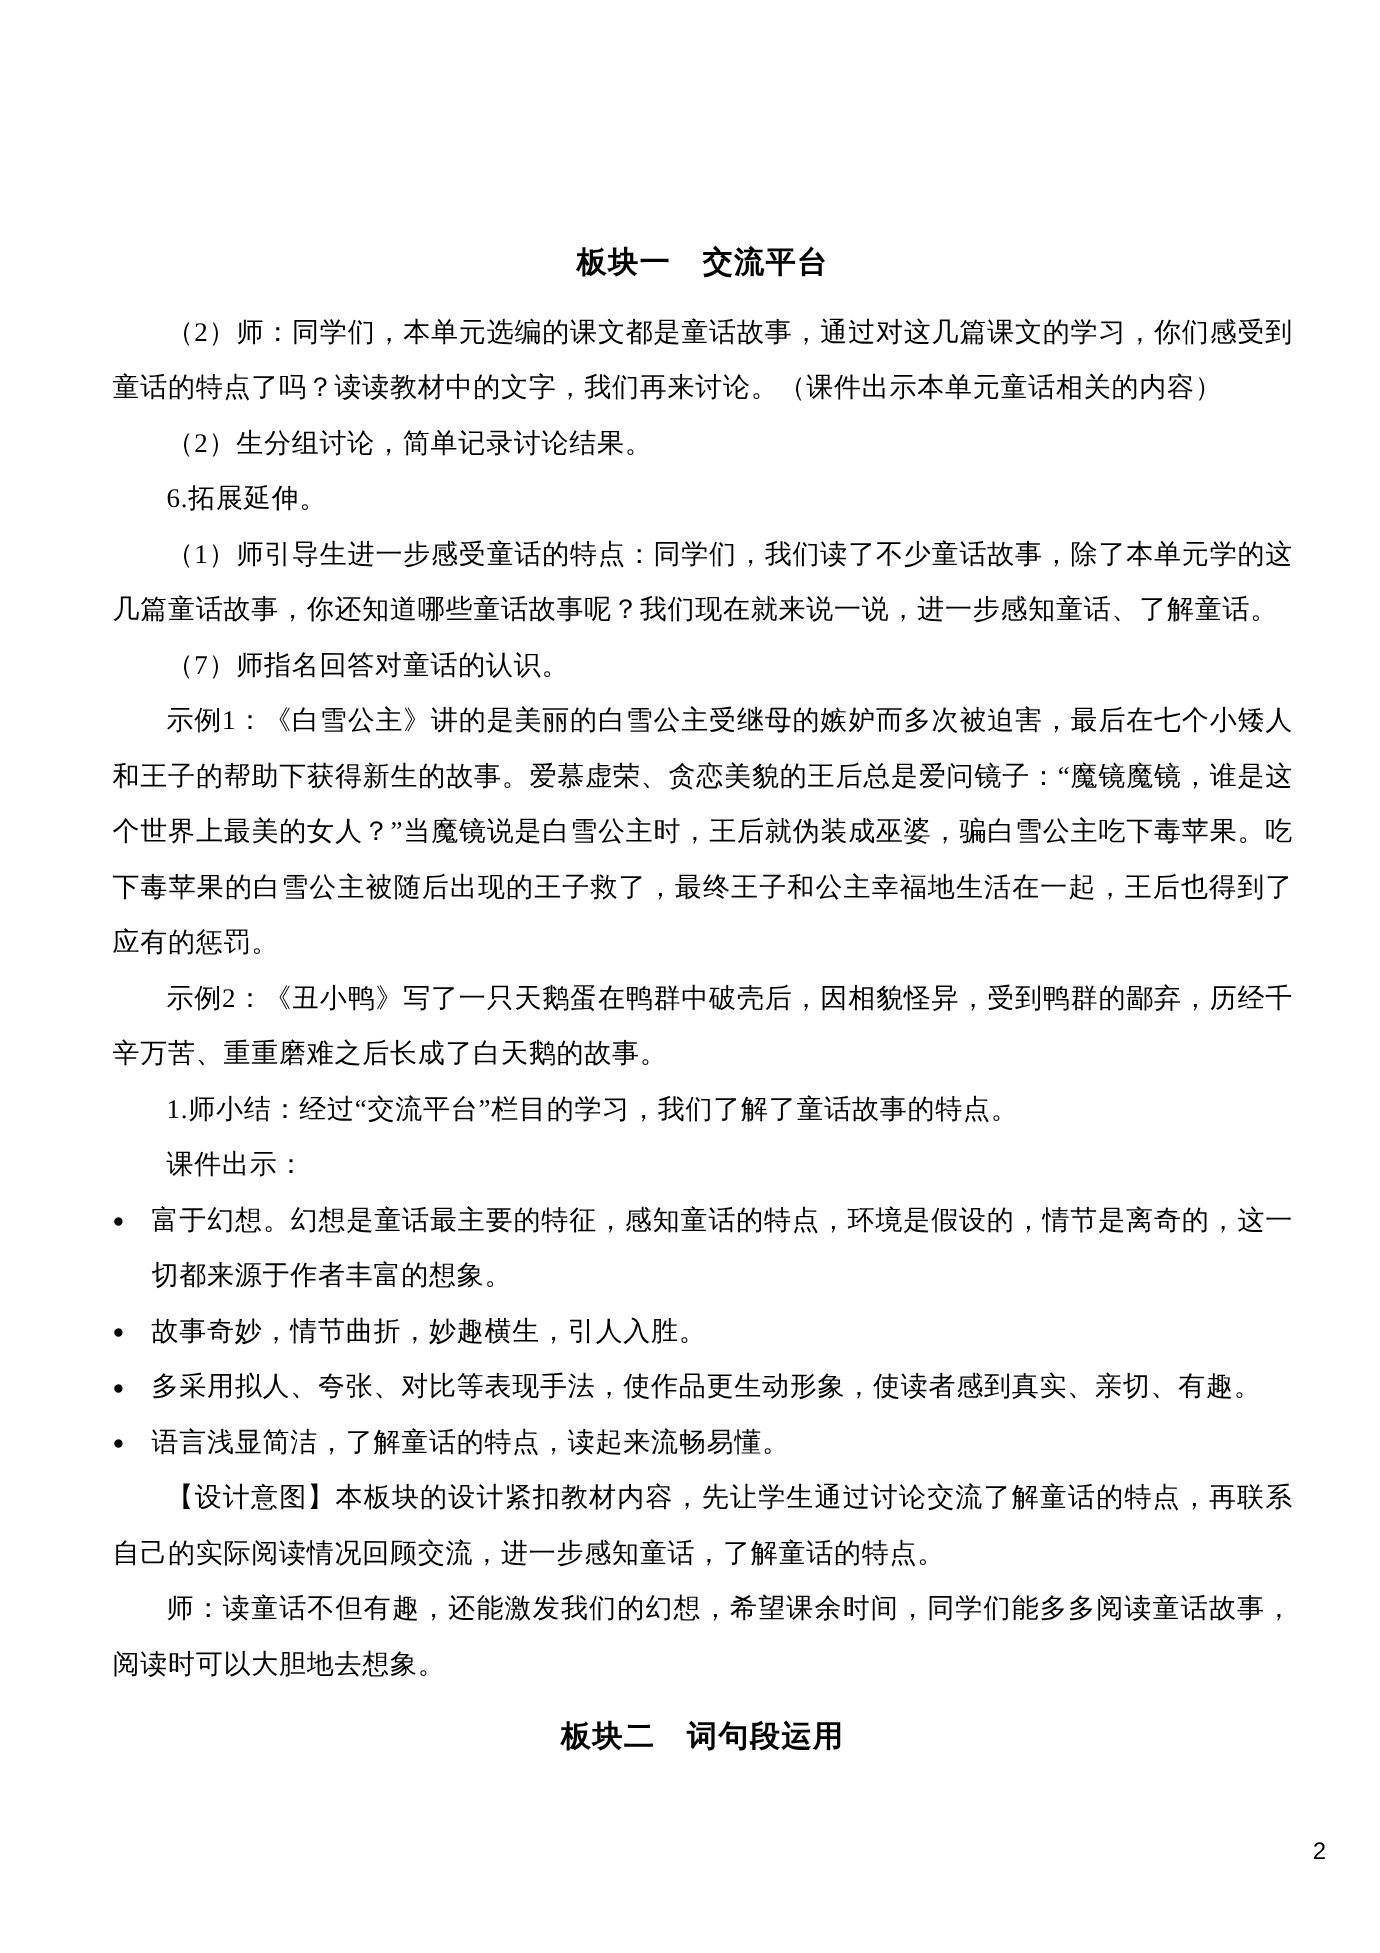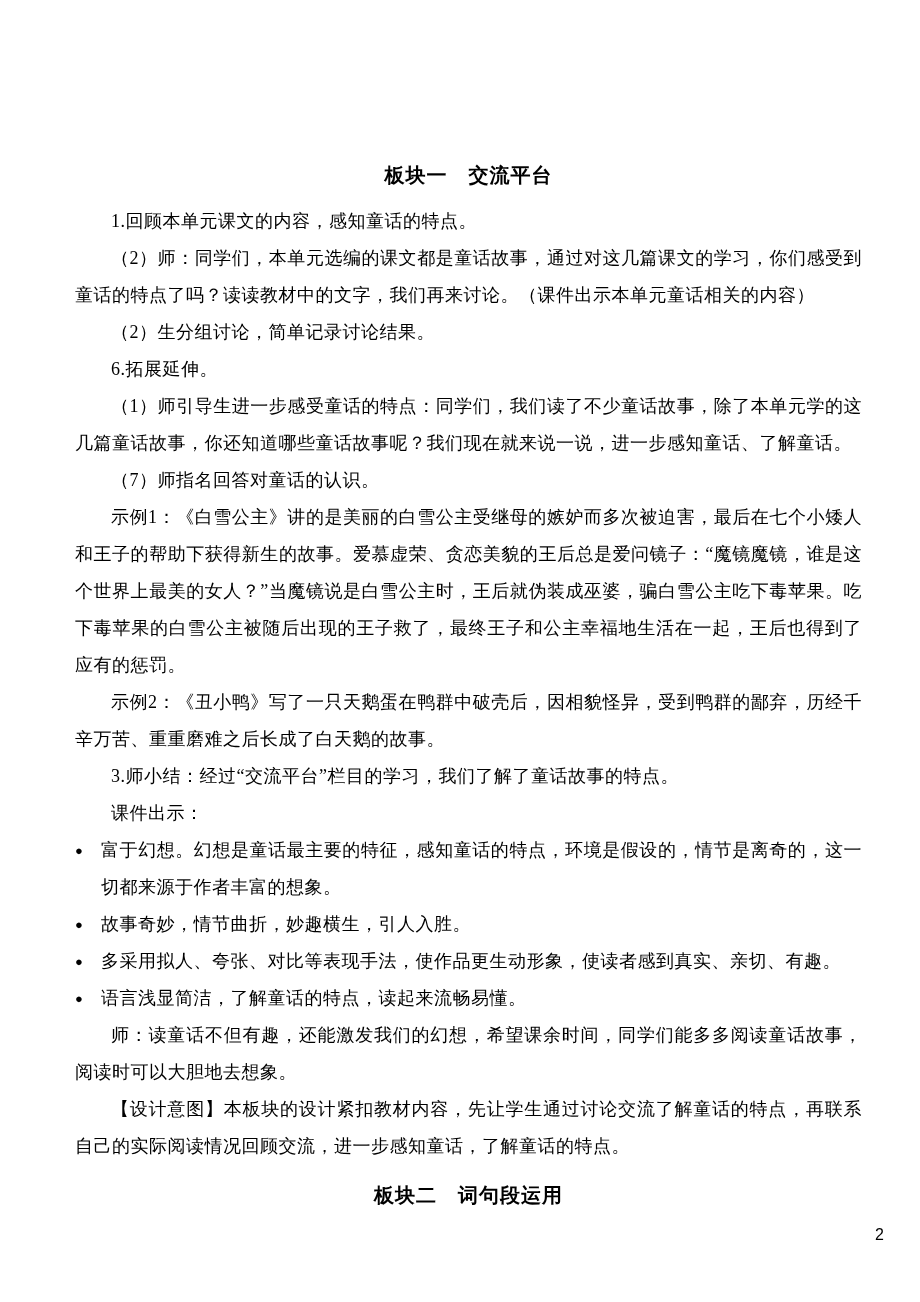--- a/index.html
+++ b/index.html
@@ -55,32 +55,31 @@
     font-size: 16px;
     font-family: "Liberation Sans", "DejaVu Sans", sans-serif;
   }
 </style>
 </head>
 <body>
 
 <div class="page">
   <div class="doc-body">
       <div class="heading">板块一　交流平台</div>
-      <div class="para">1.回顾本单元课文的内容，感知童话的特点。</div>
       <div class="para">（2）师：同学们，本单元选编的课文都是童话故事，通过对这几篇课文的学习，你们感受到童话的特点了吗？读读教材中的文字，我们再来讨论。（课件出示本单元童话相关的内容）</div>
       <div class="para">（2）生分组讨论，简单记录讨论结果。</div>
       <div class="para">6.拓展延伸。</div>
       <div class="para">（1）师引导生进一步感受童话的特点：同学们，我们读了不少童话故事，除了本单元学的这几篇童话故事，你还知道哪些童话故事呢？我们现在就来说一说，进一步感知童话、了解童话。</div>
       <div class="para">（7）师指名回答对童话的认识。</div>
       <div class="para">示例1：《白雪公主》讲的是美丽的白雪公主受继母的嫉妒而多次被迫害，最后在七个小矮人和王子的帮助下获得新生的故事。爱慕虚荣、贪恋美貌的王后总是爱问镜子：“魔镜魔镜，谁是这个世界上最美的女人？”当魔镜说是白雪公主时，王后就伪装成巫婆，骗白雪公主吃下毒苹果。吃下毒苹果的白雪公主被随后出现的王子救了，最终王子和公主幸福地生活在一起，王后也得到了应有的惩罚。</div>
       <div class="para">示例2：《丑小鸭》写了一只天鹅蛋在鸭群中破壳后，因相貌怪异，受到鸭群的鄙弃，历经千辛万苦、重重磨难之后长成了白天鹅的故事。</div>
-      <div class="para">3.师小结：经过“交流平台”栏目的学习，我们了解了童话故事的特点。</div>
+      <div class="para">1.师小结：经过“交流平台”栏目的学习，我们了解了童话故事的特点。</div>
       <div class="para">课件出示：</div>
       <div class="bullet-item"><span class="bullet-dot">●</span><span class="bullet-text">富于幻想。幻想是童话最主要的特征，感知童话的特点，环境是假设的，情节是离奇的，这一切都来源于作者丰富的想象。</span></div>
       <div class="bullet-item"><span class="bullet-dot">●</span><span class="bullet-text">故事奇妙，情节曲折，妙趣横生，引人入胜。</span></div>
       <div class="bullet-item"><span class="bullet-dot">●</span><span class="bullet-text">多采用拟人、夸张、对比等表现手法，使作品更生动形象，使读者感到真实、亲切、有趣。</span></div>
       <div class="bullet-item"><span class="bullet-dot">●</span><span class="bullet-text">语言浅显简洁，了解童话的特点，读起来流畅易懂。</span></div>
+      <div class="para">【设计意图】本板块的设计紧扣教材内容，先让学生通过讨论交流了解童话的特点，再联系自己的实际阅读情况回顾交流，进一步感知童话，了解童话的特点。</div>
       <div class="para">师：读童话不但有趣，还能激发我们的幻想，希望课余时间，同学们能多多阅读童话故事，阅读时可以大胆地去想象。</div>
-      <div class="para">【设计意图】本板块的设计紧扣教材内容，先让学生通过讨论交流了解童话的特点，再联系自己的实际阅读情况回顾交流，进一步感知童话，了解童话的特点。</div>
       <div class="heading">板块二　词句段运用</div>
     </div>
   <div class="page-number">2</div>
 </div>
 
 </body></html>

